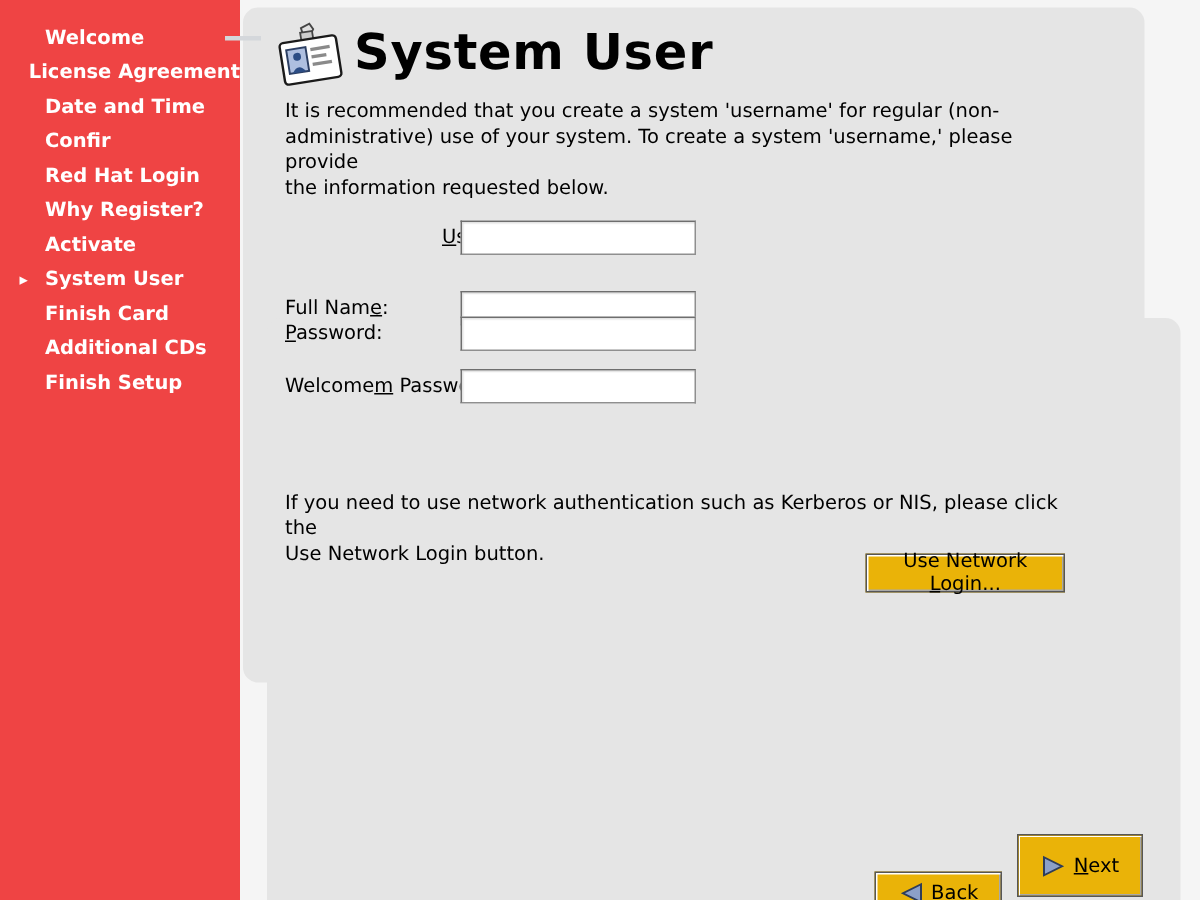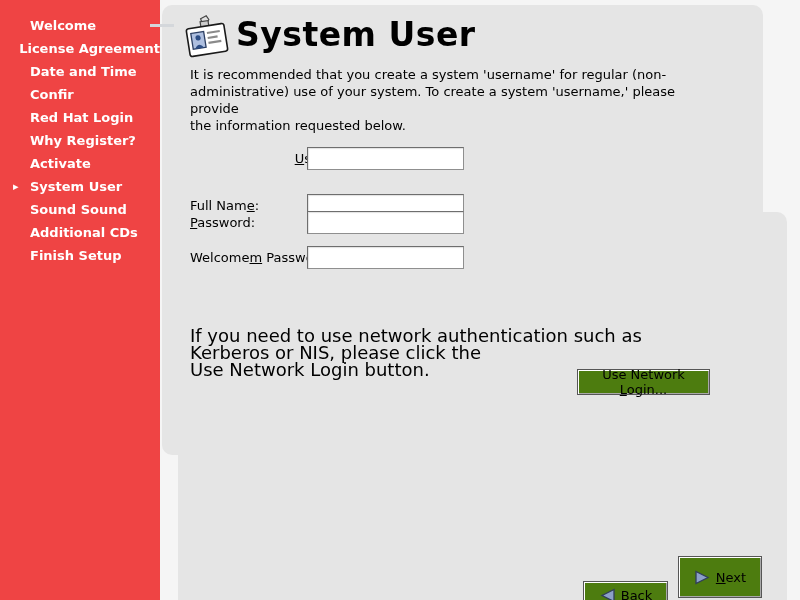--- a/index.html
+++ b/index.html
@@ -67,27 +67,27 @@
     background: #ffffff;
     border: 1px solid #8f8f8f;
     border-top-color: #6e6e6e; border-left-color: #6e6e6e;
     box-shadow: inset 1px 1px 1px rgba(0,0,0,0.12);
     font-size: 13px; padding: 0 4px;
     font-family: "DejaVu Sans", "Liberation Sans", sans-serif;
   }
 
   .network-note {
     position: absolute; left: 190px; top: 327px; width: 520px;
-    font-size: 18px; line-height: 17px; white-space: pre-line;
+    font-size: 13px; line-height: 17px; white-space: pre-line;
   }
 
   
   .gtk-button {
     position: absolute;
-    background: #4d7c0f;
+    background: #eab308;
     border: 1px solid #565656;
     box-shadow: inset 1px 1px 0 #ffffff, inset -1px -1px 0 #a9a9a9;
     font-size: 13px; color: #000;
     display: flex; align-items: center; justify-content: center;
     font-family: "DejaVu Sans", "Liberation Sans", sans-serif;
     cursor: default;
   }
   .btn-network { left: 577px; top: 369px; width: 133px; height: 26px; }
   .btn-back { left: 583px; top: 581px; width: 85px; height: 29px; }
   .btn-next { left: 678px; top: 556px; width: 84px; height: 42px; }
@@ -125,21 +125,21 @@
     <div class="sidebar-item">
         <span class="marker"></span>
         <span>Activate</span>
       </div>
     <div class="sidebar-item">
         <span class="marker">▸</span>
         <span>System User</span>
       </div>
     <div class="sidebar-item">
         <span class="marker"></span>
-        <span>Sound Sound</span>
+        <span>Finish Card</span>
       </div>
     <div class="sidebar-item">
         <span class="marker"></span>
         <span>Additional CDs</span>
       </div>
     <div class="sidebar-item">
         <span class="marker"></span>
         <span>Finish Setup</span>
       </div>
   </div>

